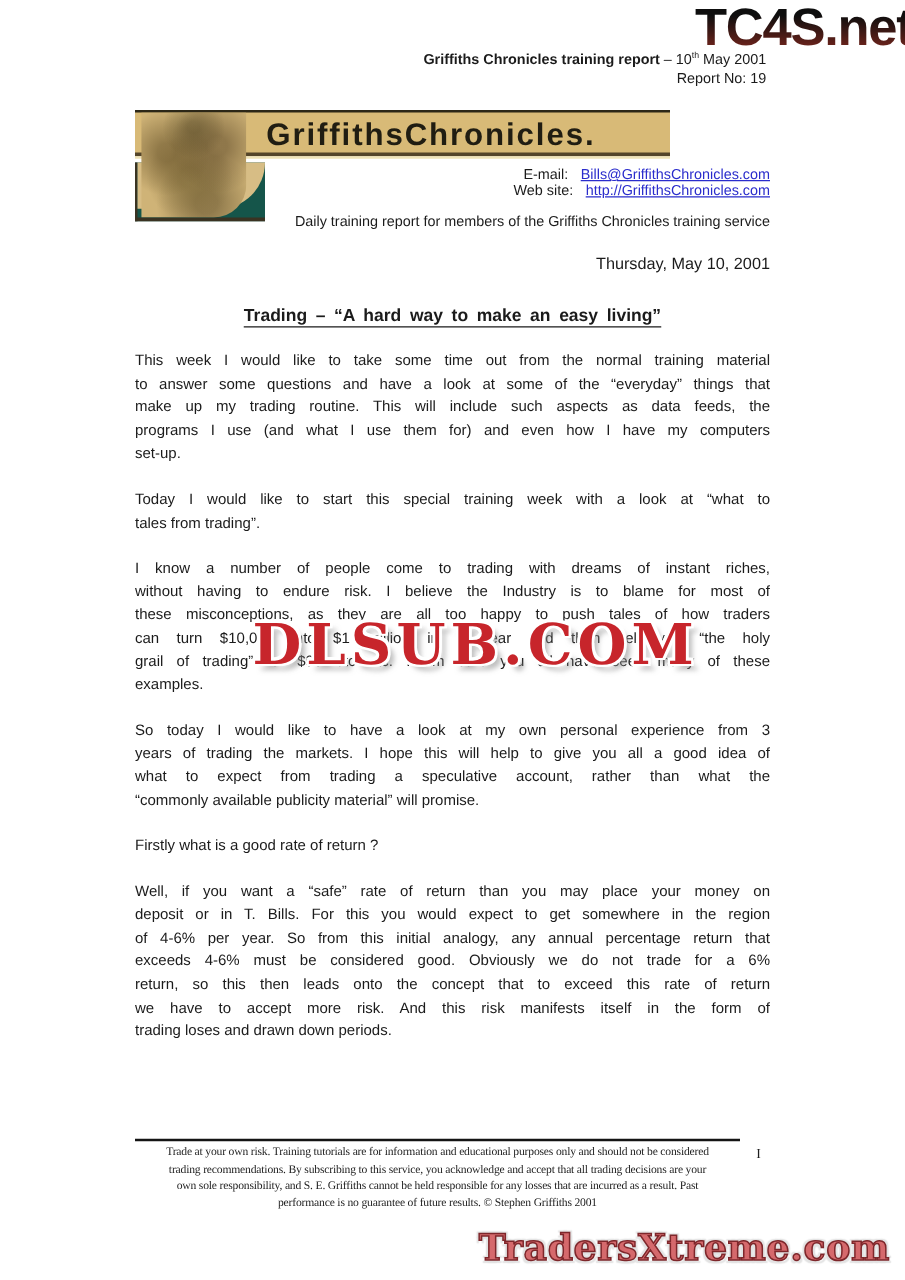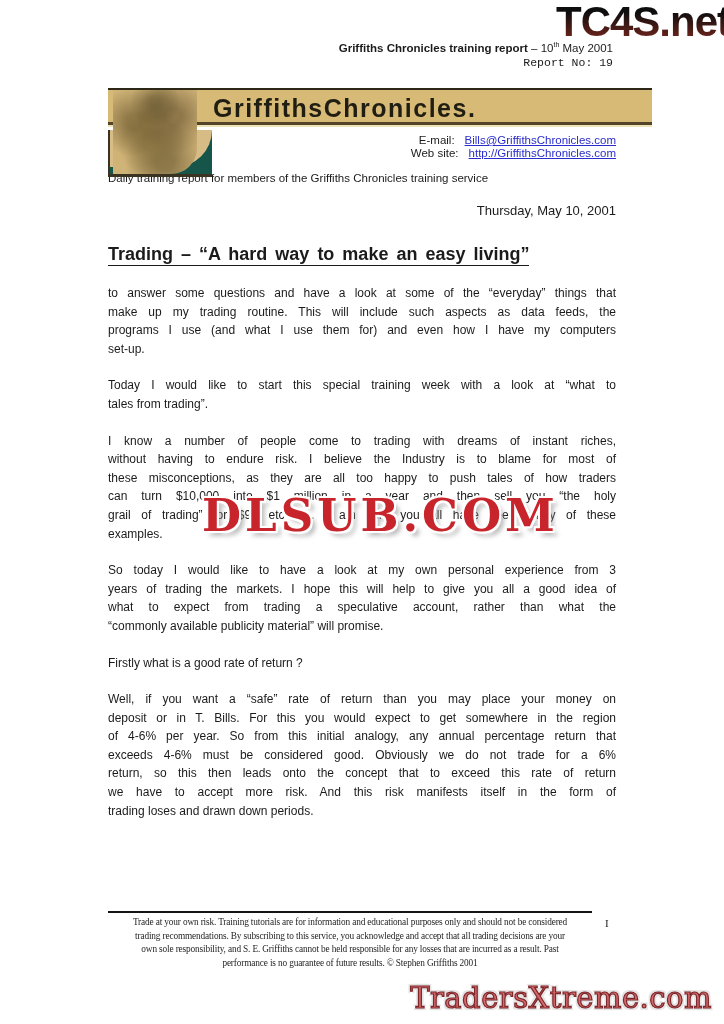--- a/index.html
+++ b/index.html
@@ -21,36 +21,36 @@
     position:absolute; left:202px; top:489px; z-index:30;
     font-family:"DejaVu Serif", serif; font-weight:bold; font-size:45px; letter-spacing:4px;
     color:#c7252b;
     text-shadow:
       -2px -2px 0 #ffffff, 2px -2px 0 #ffffff, -2px 2px 0 #ffffff, 2px 2px 0 #ffffff,
       0 -2px 0 #ffffff, 0 2px 0 #ffffff, -2px 0 0 #ffffff, 2px 0 0 #ffffff,
       5px 5px 4px rgba(140,140,140,0.55);
   }
   .wm-bottom {
     position:absolute; right:12px; top:981px; z-index:30;
-    font-family:"DejaVu Serif", serif; font-weight:normal; font-size:29px; letter-spacing:0.5px;
+    font-family:"DejaVu Serif", serif; font-weight:bold; font-size:29px; letter-spacing:0.5px;
     color:#d5696c; -webkit-text-stroke:1.2px #7e272b;
     text-shadow: -2px -2px 1px #e2e2e2, 2px -2px 1px #e2e2e2, -2px 2px 1px #e2e2e2, 2px 2px 1px #e2e2e2;
   }
 
   
   .report-head { position:absolute; right:111px; top:38px; text-align:right; font-size:11.5px; line-height:14px; z-index:5; }
   .report-head .bold { font-weight:bold; }
   .report-head sup { font-size:7px; vertical-align:super; }
-  .report-no { margin-top:1px;font-family:Liberation Mono, monospace; }
+  .report-no { margin-top:1px; }
 
   
   .content { position:absolute; left:108px; top:88px; width:508px; z-index:5; }
 
   
-  .banner { position:relative; width:544px; }
+  .banner { position:relative; width:428px; }
   .banner-bar {
     height:37px; background:#d8ba77;
     border-top:2px solid #2c2717; border-bottom:3px solid #54452a;
     font-weight:bold; font-size:25px; letter-spacing:1.5px; color:#201d12;
     padding-left:105px; padding-top:4px;
   }
   .banner-ridge { height:2px; background:#efe3b8; }
   .banner-leftblock {
     position:absolute; left:0; top:42px; width:104px; height:47px;
     background:#15554a; border-left:2px solid #3a3322; border-bottom:3px solid #3a3322;
@@ -70,25 +70,25 @@
       radial-gradient(circle at 62% 86%, rgba(70,55,25,0.45) 10%, rgba(70,55,25,0) 45%),
       #cfb377;
     filter:blur(0.6px);
   }
 
   
   .contact { margin-top:7px; text-align:right; font-size:11.5px; line-height:13px; }
   .contact-row { white-space:nowrap; }
   .contact-label { color:#1b1b1b; margin-right:10px;text-align:center; }
   .contact-link { color:#2a2ccc; text-decoration:underline; cursor:pointer; }
-  .tagline { margin-top:12px; font-size:11.5px; }
+  .tagline { margin-top:12px; text-align:right; font-size:11.5px; }
   .dateline { margin-top:19px; text-align:right; font-size:13px; }
 
   
-  .article-title { margin-top:26px; font-size:18px; font-weight:bold; word-spacing:3px; }
+  .article-title { margin-top:26px; text-align:center; font-size:14px; font-weight:bold; word-spacing:3px; }
   .article-title span { border-bottom:1.7px solid #1b1b1b; padding-bottom:1px; }
   .article-body { margin-top:19px; font-size:12px; line-height:18.6px; }
   .para { margin-bottom:18px; }
   .pline { text-align:justify; text-align-last:justify; white-space:nowrap; }
   .pline.last { text-align-last:left; }
 
   
   .footer { position:absolute; left:108px; top:911px; width:484px; z-index:5; }
   .footer-rule { border-top:2px solid #141414; }
   .footer-text { margin-top:3px; font-family:"Liberation Serif", serif; font-size:9.3px; letter-spacing:-0.15px; line-height:13.5px; text-align:center; color:#1e1e1e; }
@@ -129,20 +129,21 @@
     </div>
 
     <div class="tagline">Daily training report for members of the Griffiths Chronicles training service</div>
 
     <div class="dateline">Thursday, May 10, 2001</div>
 
     <div class="article-title"><span>Trading – “A hard way to make an easy living”</span></div>
 
     <div class="article-body">
         <div class="para">
+          <div class="pline">This week I would like to take some time out from the normal training material</div>
           <div class="pline">to answer some questions and have a look at some of the “everyday” things that</div>
           <div class="pline">make up my trading routine. This will include such aspects as data feeds, the</div>
           <div class="pline">programs I use (and what I use them for) and even how I have my computers</div>
           <div class="pline last">set-up.</div>
         </div>
         <div class="para">
           <div class="pline">Today I would like to start this special training week with a look at “what to</div>
           <div class="pline last">tales from trading”.</div>
         </div>
         <div class="para">

